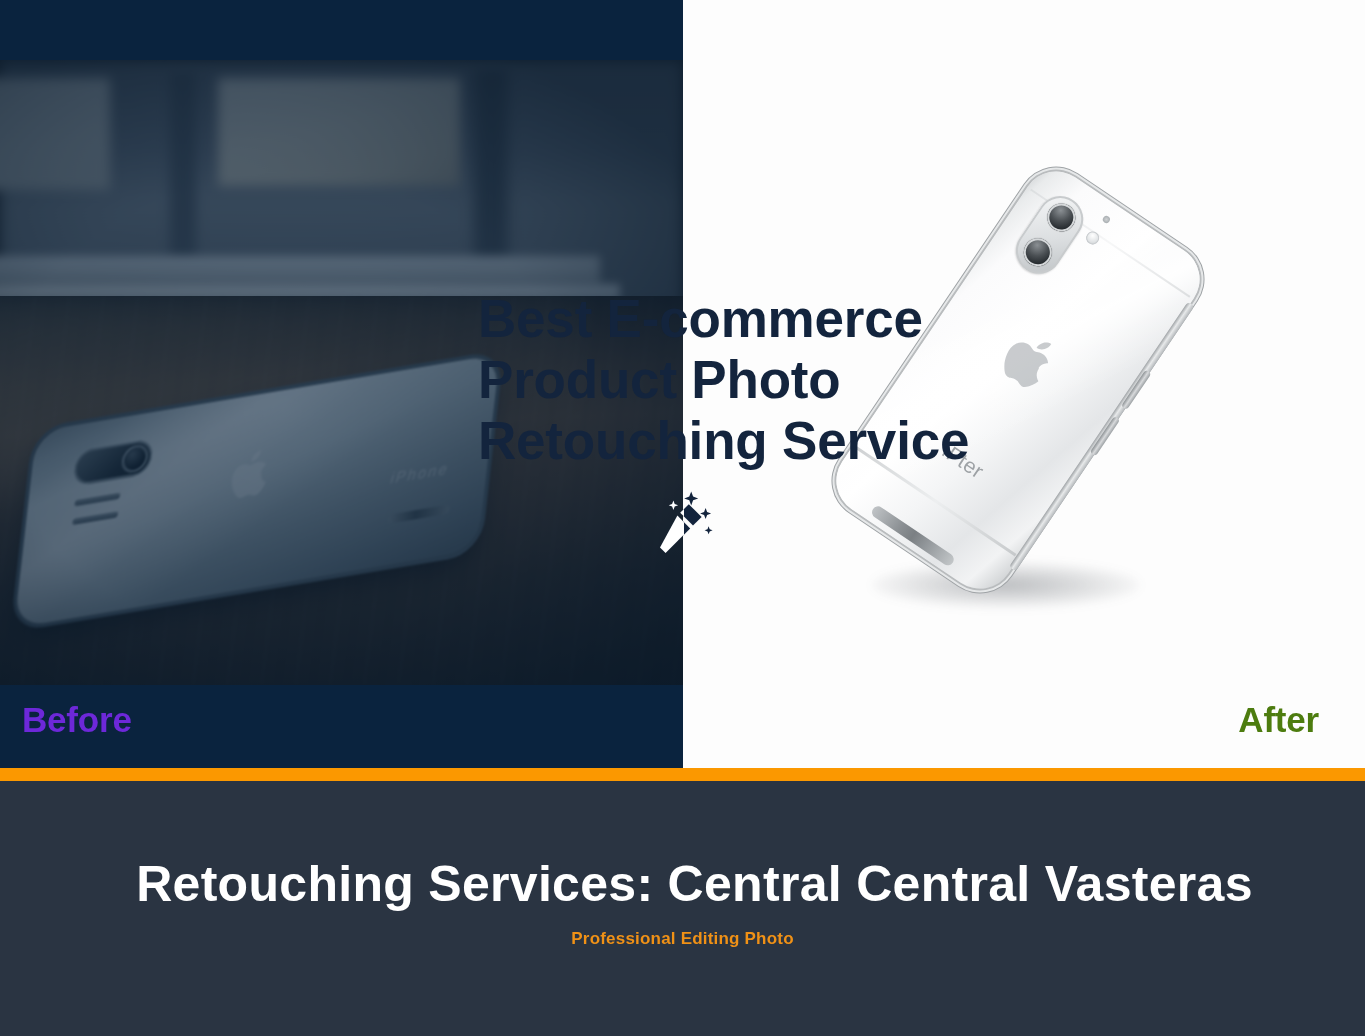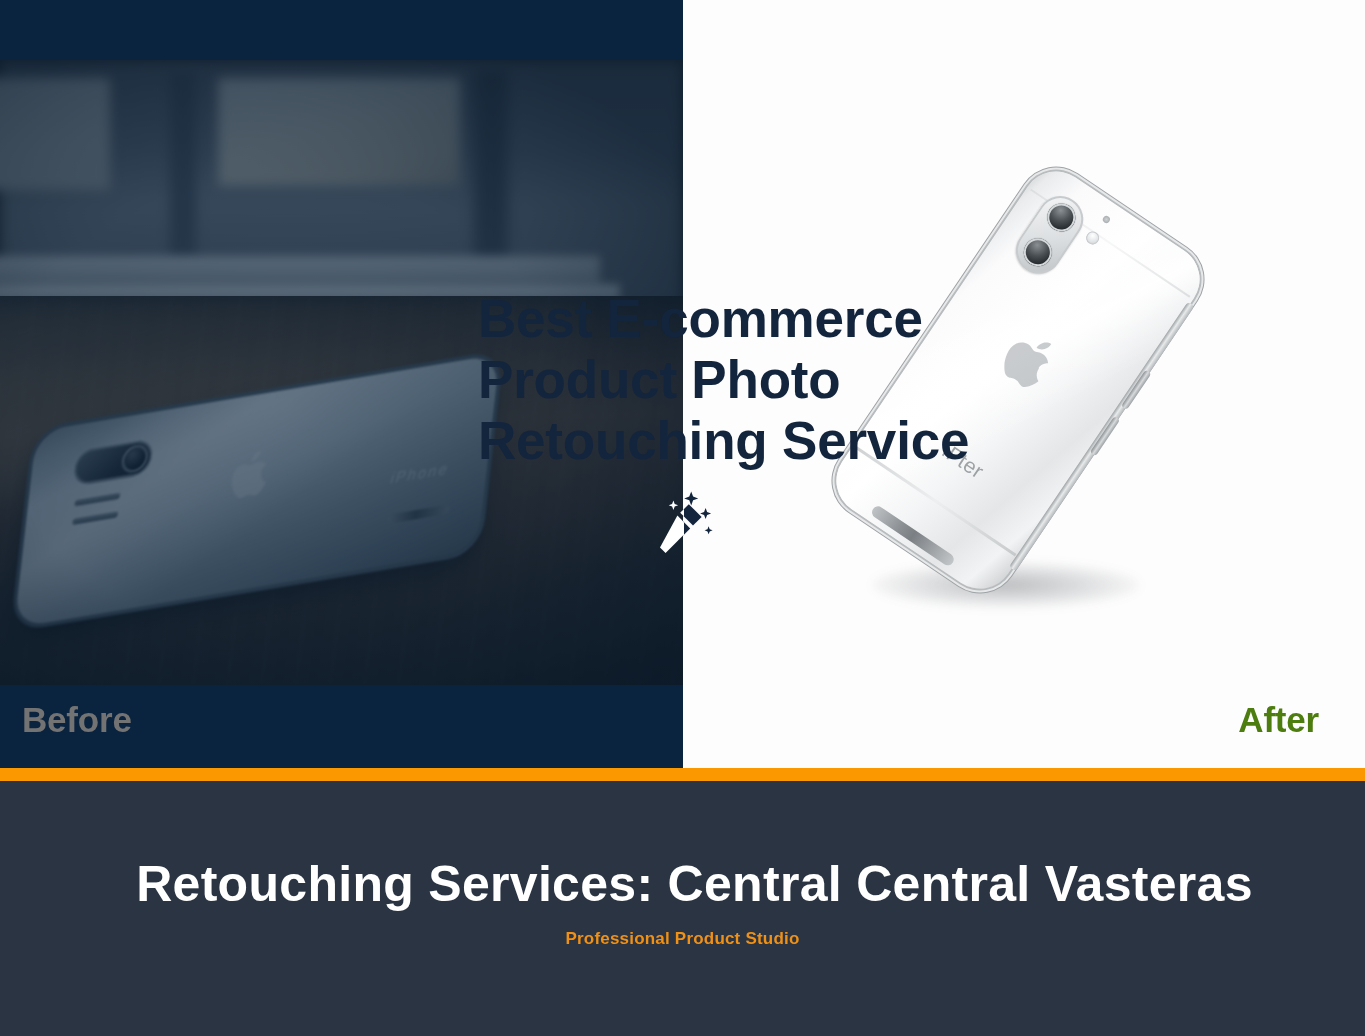--- a/index.html
+++ b/index.html
@@ -454,21 +454,21 @@
   #wand-dark  { color: #13243d; }
   #wand-light { color: #ffffff; clip-path: inset(0 38px 0 0); }
 
   
   #label-before {
     position: absolute;
     left: 22px;
     top: 700px;
     font-size: 35px;
     font-weight: bold;
-    color: #737373;
+    color: #6d28d9;
     letter-spacing: -0.2px;
   }
   #label-after {
     position: absolute;
     right: 46px;
     top: 700px;
     font-size: 35px;
     font-weight: bold;
     color: #4d7c0f;
     letter-spacing: -0.2px;
@@ -635,16 +635,16 @@
     </div>
 
     <div id="label-before">Before</div>
     <div id="label-after">After</div>
   </div>
 
   <div id="accent-bar"></div>
 
   <div id="footer">
     <h2 id="footer-title">Retouching Services: Central Central Vasteras</h2>
-    <div id="footer-subtitle">Professional Product Studio</div>
+    <div id="footer-subtitle">Professional Editing Photo</div>
   </div>
 
 </div>
 
 </body></html>

